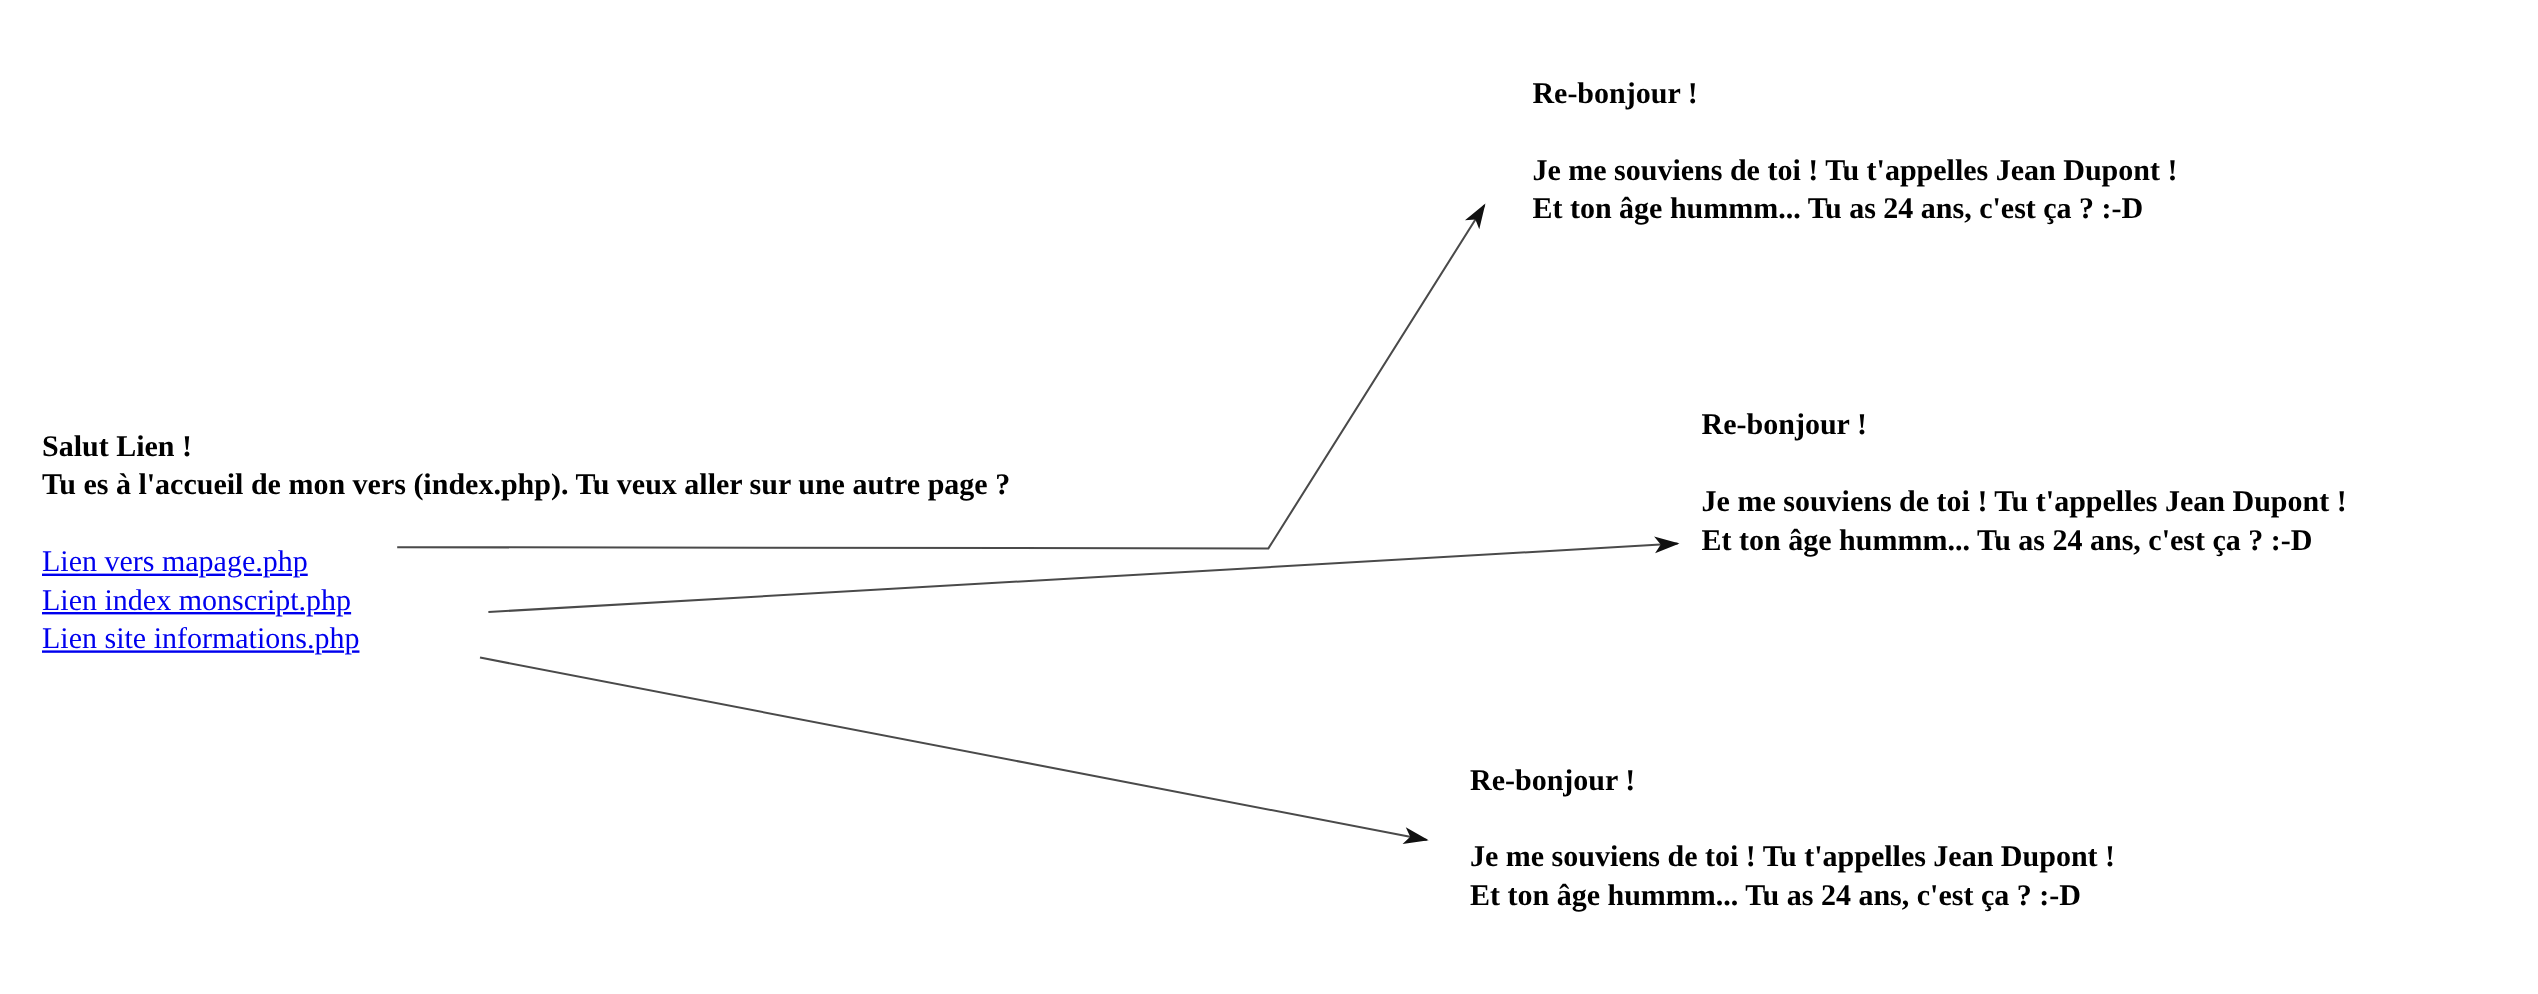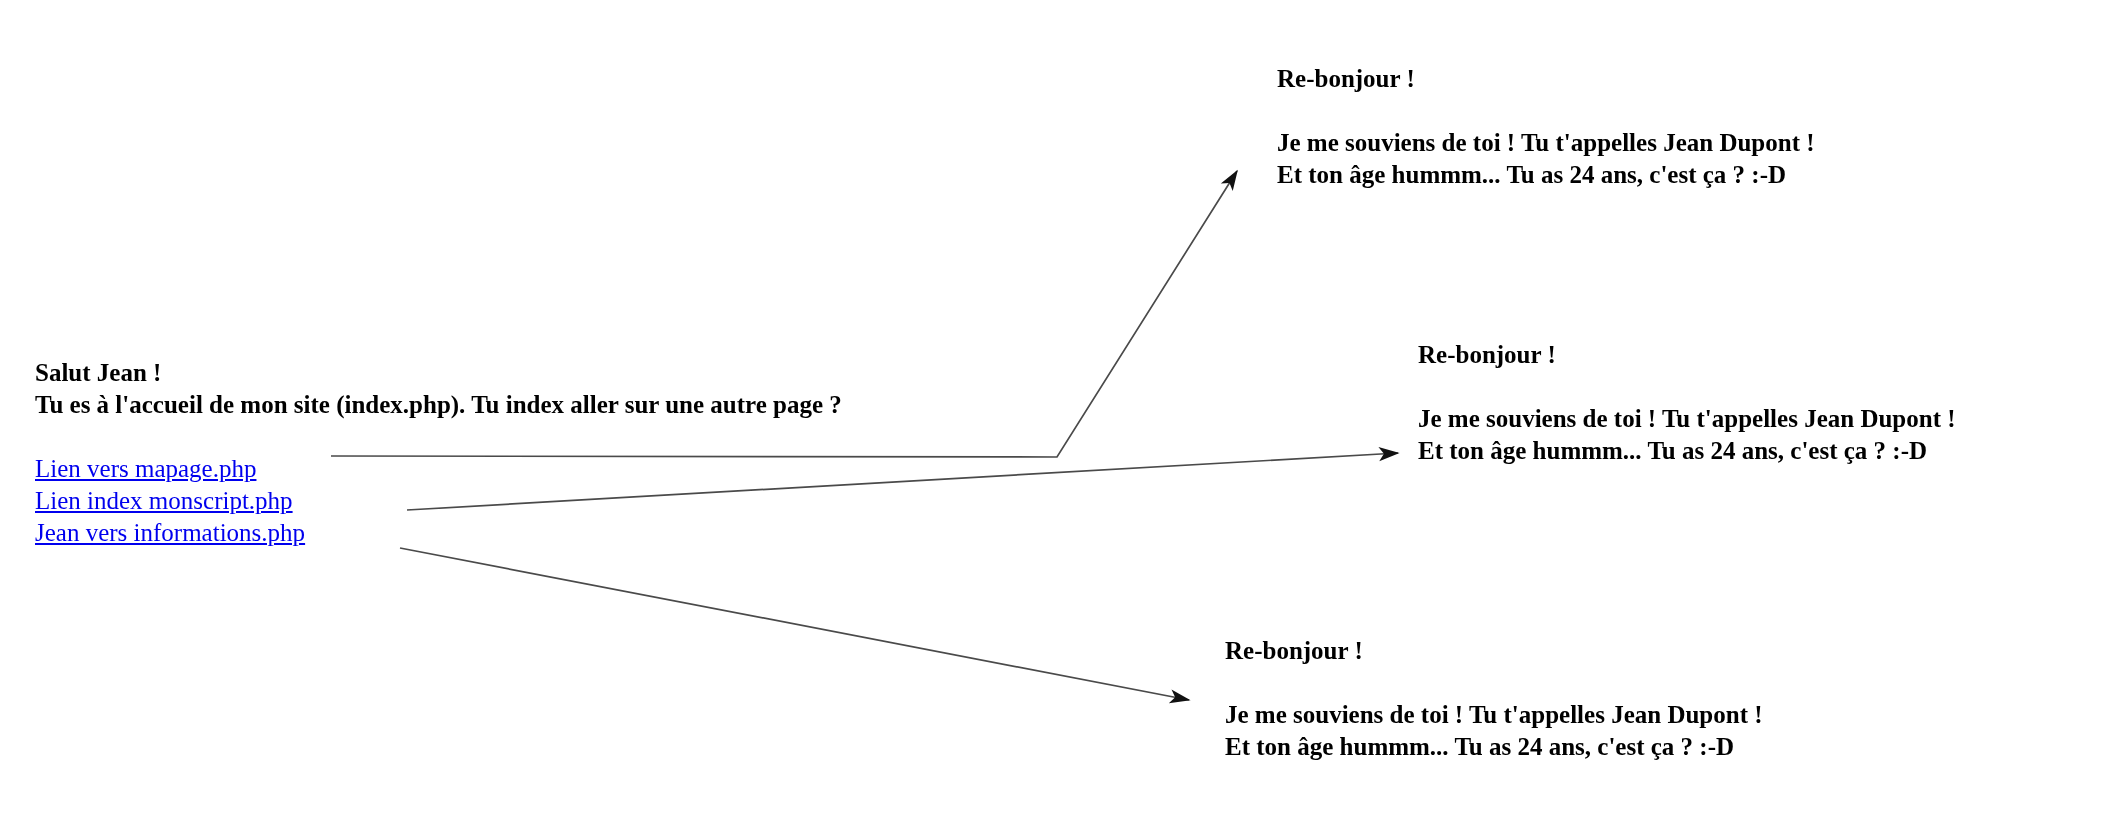--- a/index.html
+++ b/index.html
@@ -57,26 +57,26 @@
       <marker id="arrowhead" markerUnits="userSpaceOnUse" markerWidth="22" markerHeight="16" viewBox="0 0 13 10" refX="12" refY="5" orient="auto">
         <polygon points="0,0.6 13,5 0,9.4 3.2,5"></polygon>
       </marker>
     </defs>
     <polyline class="arrow-line" points="331,456 1057,457 1237,171" marker-end="url(#arrowhead)"></polyline>
     <line class="arrow-line" x1="407" y1="510" x2="1398" y2="453" marker-end="url(#arrowhead)"></line>
     <line class="arrow-line" x1="400" y1="548" x2="1189" y2="700" marker-end="url(#arrowhead)"></line>
   </svg>
 
   <div class="block" id="index-block">
-    <span class="text-line">Salut Jean !</span>
-    <span class="text-line">Tu es à l'accueil de mon site (index.php). Tu index aller sur une autre page ?</span>
+    <span class="text-line">Salut Lien !</span>
+    <span class="text-line">Tu es à l'accueil de mon vers (index.php). Tu veux aller sur une autre page ?</span>
     <div class="gap"></div>
     <a href="#" class="page-link">Lien vers mapage.php</a>
     <a href="#" class="page-link">Lien index monscript.php</a>
-    <a href="#" class="page-link">Jean vers informations.php</a>
+    <a href="#" class="page-link">Lien site informations.php</a>
   </div>
 
   <div class="block" id="result-top">
     <span class="text-line">Re-bonjour !</span>
     <div class="gap"></div>
     <span class="text-line">Je me souviens de toi ! Tu t'appelles Jean Dupont !</span>
     <span class="text-line">Et ton âge hummm... Tu as 24 ans, c'est ça ? :-D</span>
   </div>
 
   <div class="block" id="result-middle">

